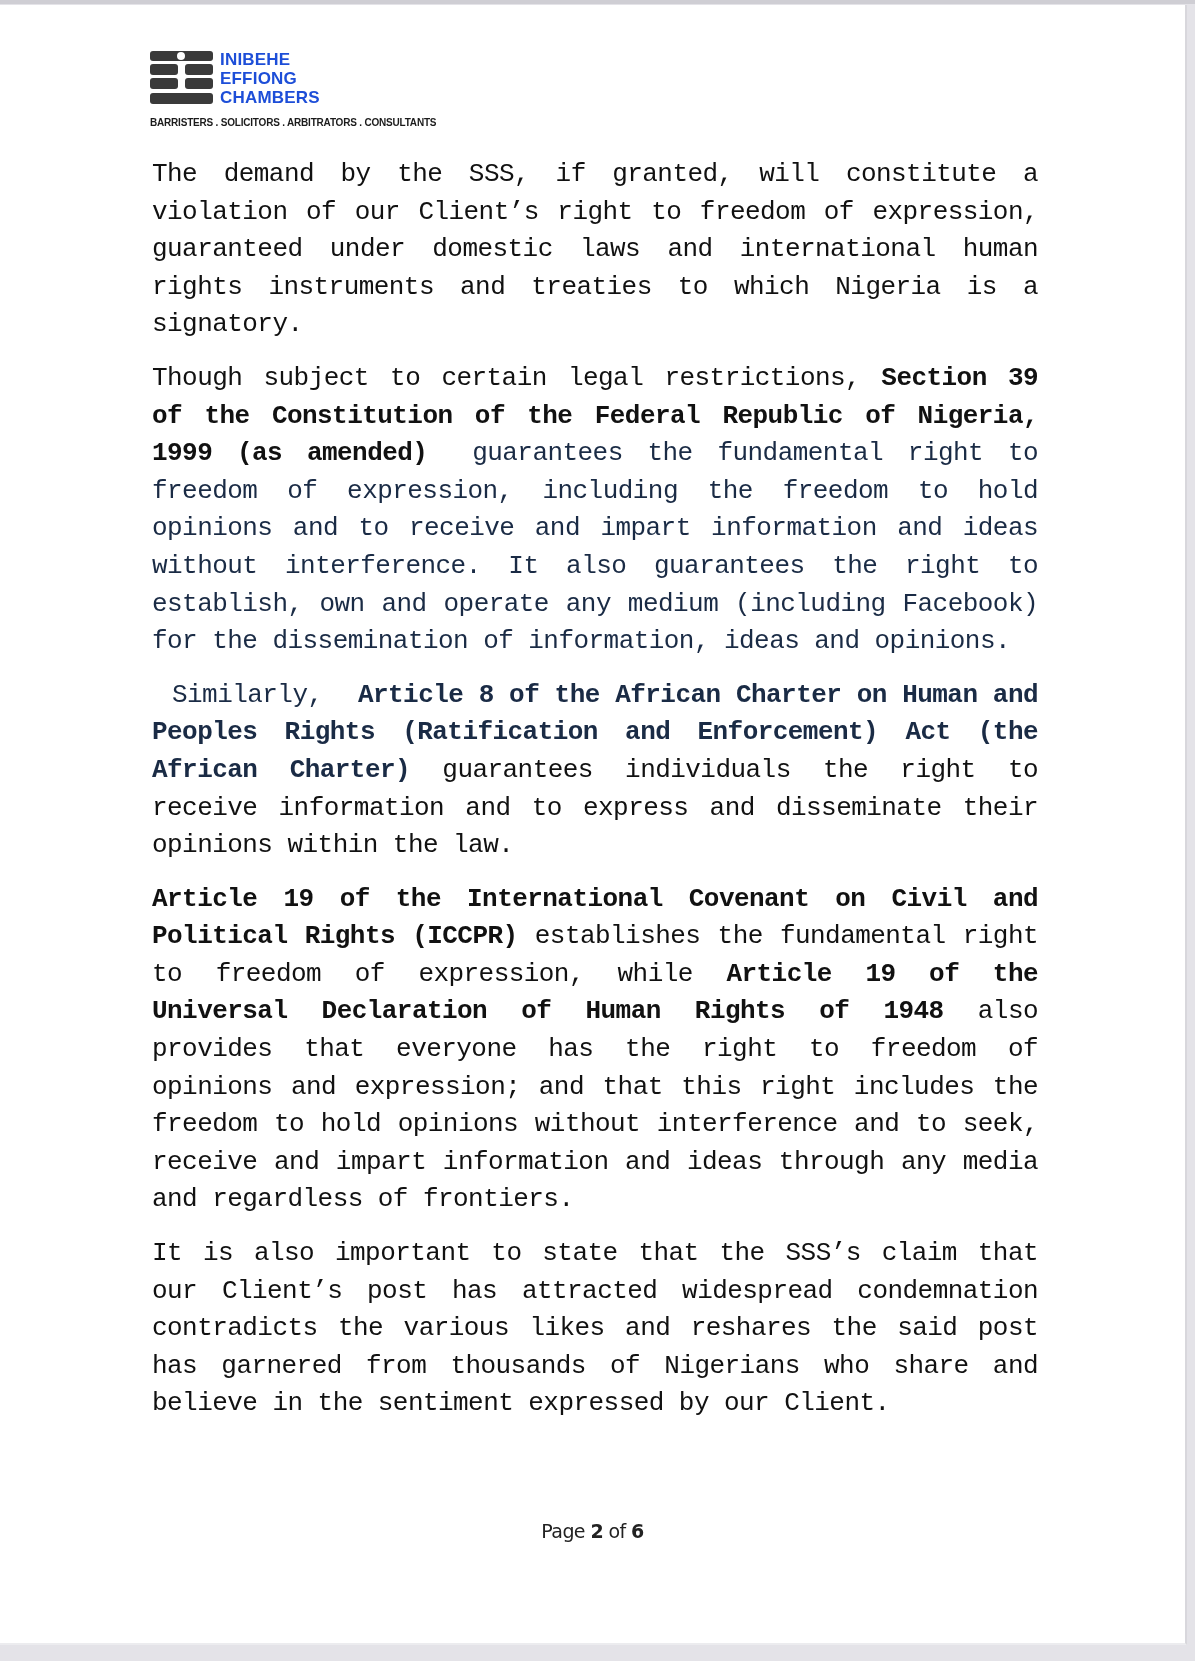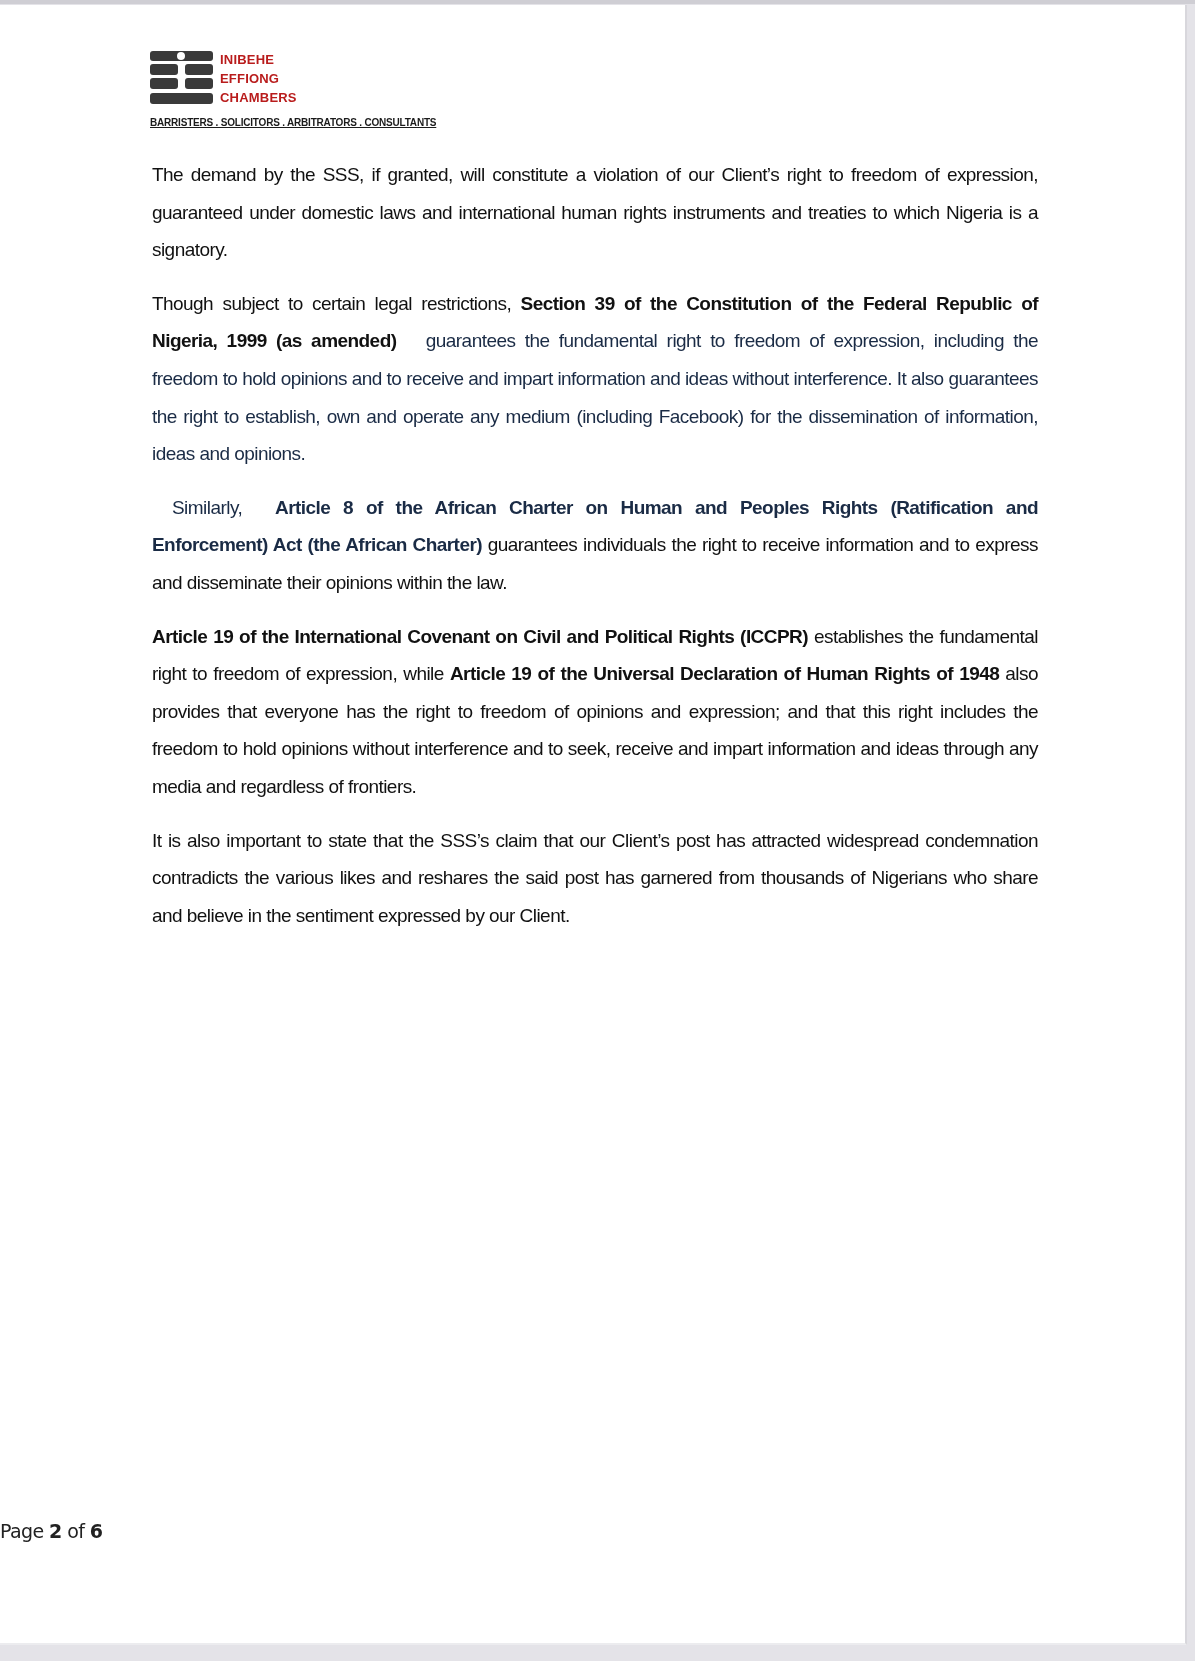--- a/index.html
+++ b/index.html
@@ -15,38 +15,39 @@
     background: #ffffff;
     border-right: 2px solid #d8d7dc;
     border-bottom: 2px solid #ececef;
   }
   .topbar { position: absolute; left: 0; top: 0; width: 1195px; height: 4px; background: #cfced4; }
   .logo { position: absolute; left: 150px; top: 46px; width: 330px; height: 80px; }
   .mark { position: absolute; left: 0; top: 0; width: 63px; height: 59px; }
   .mark .bar { position: absolute; background: #3a3a3a; border-radius: 3px; }
   .logo-name {
     position: absolute; left: 70px; top: -1px;
-    font-weight: bold; font-size: 13px; line-height: 19px; color: #b91c1c; letter-spacing: 0.2px;
+    font-weight: bold; font-size: 17px; line-height: 19px; color: #1d4ed8; letter-spacing: 0.2px;
   }
   .logo-tag {
     position: absolute; left: 0; top: 66px;
-    font-weight: bold; font-size: 10px; color: #1b1b1b; white-space: nowrap; letter-spacing: -0.2px; text-decoration: underline;
+    font-weight: bold; font-size: 10px; color: #1b1b1b; white-space: nowrap; letter-spacing: -0.2px;
   }
   .content {
     position: absolute; left: 152px; top: 151px; width: 886px;
-    font-size: 19px; line-height: 37.6px; color: #111111;
+    font-size: 26px; line-height: 37.6px; color: #111111;
     text-align: justify;
     letter-spacing: -0.55px;
+    font-family: Liberation Mono, monospace;
   }
   .content p { margin: 0 0 16px 0; }
   .navy { color: #1a2b45; margin-left: 20px; }
   b { font-weight: bold; }
   .footer {
     position: absolute; left: 0; width: 1185px; top: 1515px;
-    font-size: 19px; color: #222;
+    text-align: center; font-size: 19px; color: #222;
     font-family: "DejaVu Sans", sans-serif; letter-spacing: -0.6px;
   }
   .footer span { display: inline-block; }
 </style>
 </head>
 <body>
 
 <div class="topbar"></div>
 
 <div class="page">

